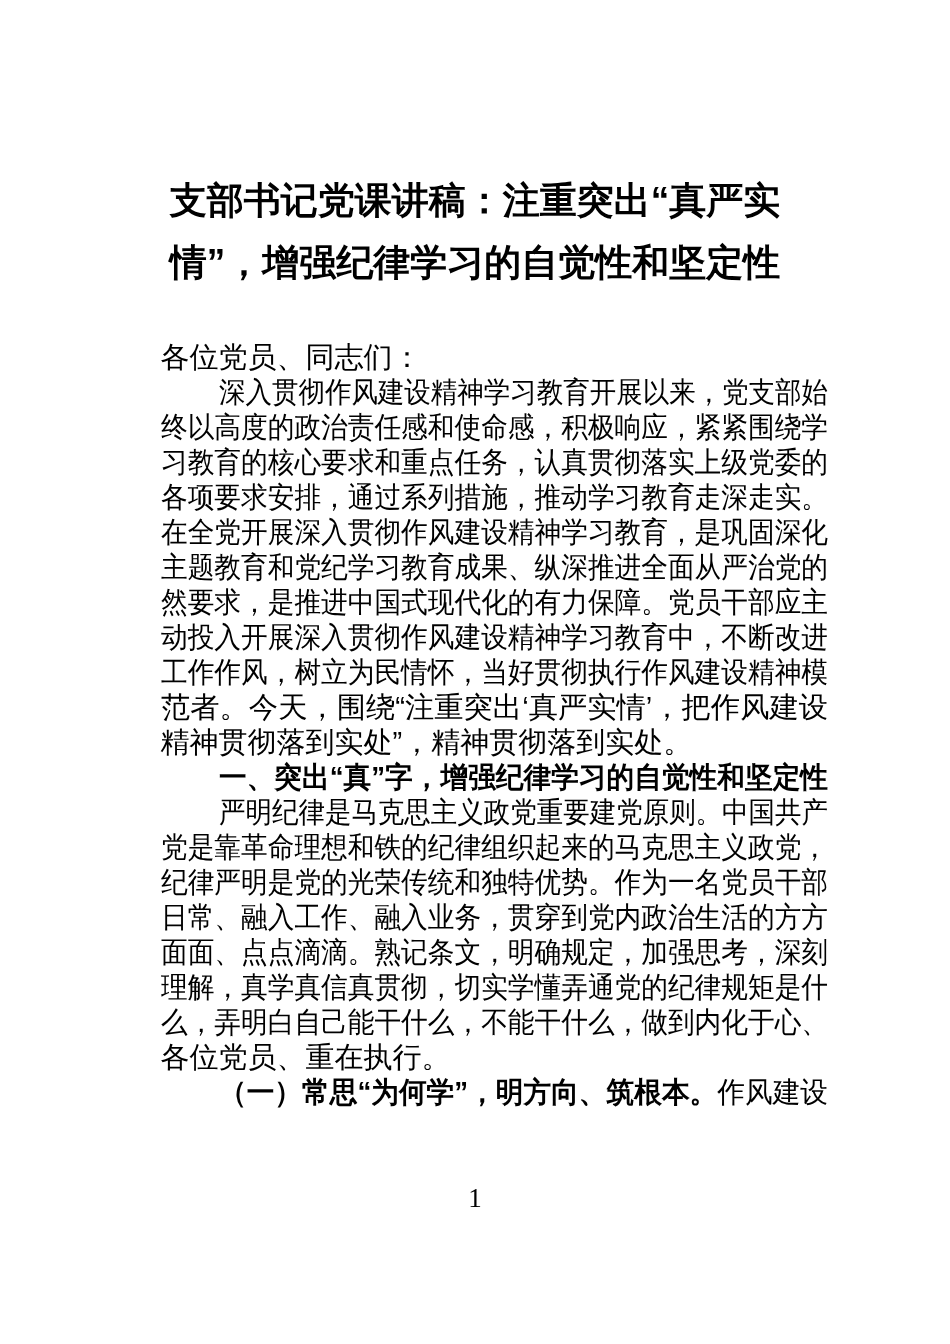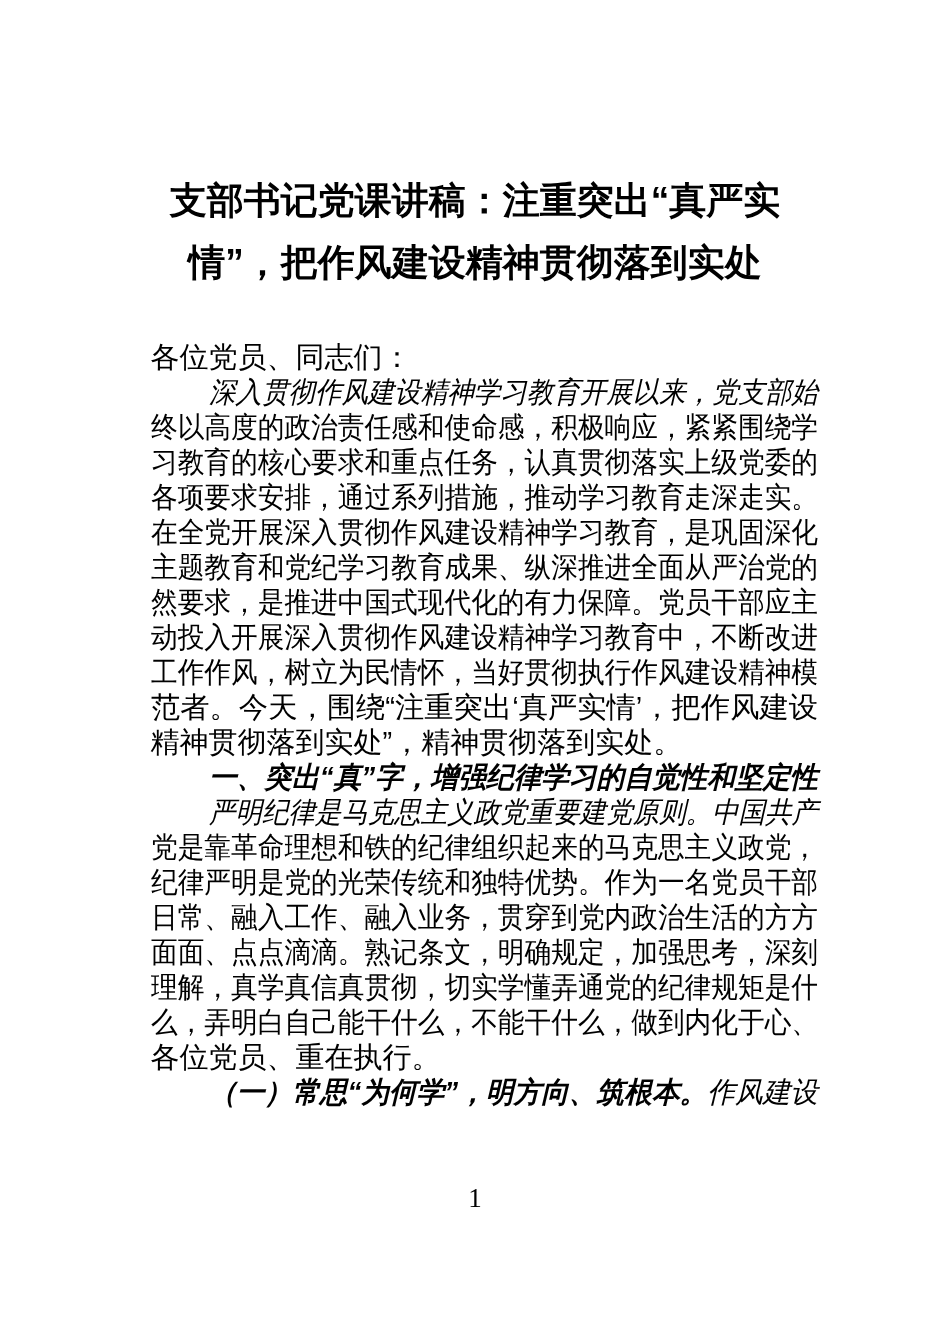--- a/index.html
+++ b/index.html
@@ -31,30 +31,30 @@
   }
   .title-line { display: block; }
   .title-inner {
     display: inline-block;
     white-space: nowrap;
     transform-origin: 50% 50%;
   }
   .body-text {
     position: absolute;
     top: 340px;
-    left: 141px;
+    left: 151px;
     width: 667px;
     font-size: 29px;
     line-height: 35px;
   }
   .line {
     height: 35px;
     white-space: nowrap;
   }
-  .line.indent { padding-left: 58px; font-style: italic; }
+  .line.indent { padding-left: 58px; }
   .line-inner {
     display: inline-block;
     white-space: nowrap;
     transform-origin: 0 50%;
   }
   .seg.bold { font-weight: bold; }
   .page-number {
     position: absolute;
     top: 1183px;
     left: 0;
@@ -65,21 +65,21 @@
     line-height: 30px;
   }
 </style>
 </head>
 <body>
 
 <div class="page">
 
   <h1 class="doc-title">
     <span class="title-line"><span class="title-inner">支部书记党课讲稿：注重突出“真严实</span></span>
-    <span class="title-line"><span class="title-inner">情”，把作风建设精神贯彻落到实处</span></span>
+    <span class="title-line"><span class="title-inner">情”，增强纪律学习的自觉性和坚定性</span></span>
   </h1>
 
   <div class="body-text" id="body-lines">
       <div class="line"><span class="line-inner"><span class="seg">各位党员、同志们：</span></span></div>
       <div class="line indent justify"><span class="line-inner" style="transform: scaleX(0.913043);"><span class="seg">深入贯彻作风建设精神学习教育开展以来，党支部始</span></span></div>
       <div class="line justify"><span class="line-inner" style="transform: scaleX(0.92);"><span class="seg">终以高度的政治责任感和使命感，积极响应，紧紧围绕学</span></span></div>
       <div class="line justify"><span class="line-inner" style="transform: scaleX(0.92);"><span class="seg">习教育的核心要求和重点任务，认真贯彻落实上级党委的</span></span></div>
       <div class="line justify"><span class="line-inner" style="transform: scaleX(0.92);"><span class="seg">各项要求安排，通过系列措施，推动学习教育走深走实。</span></span></div>
       <div class="line justify"><span class="line-inner" style="transform: scaleX(0.92);"><span class="seg">在全党开展深入贯彻作风建设精神学习教育，是巩固深化</span></span></div>
       <div class="line justify"><span class="line-inner" style="transform: scaleX(0.92);"><span class="seg">主题教育和党纪学习教育成果、纵深推进全面从严治党的</span></span></div>

